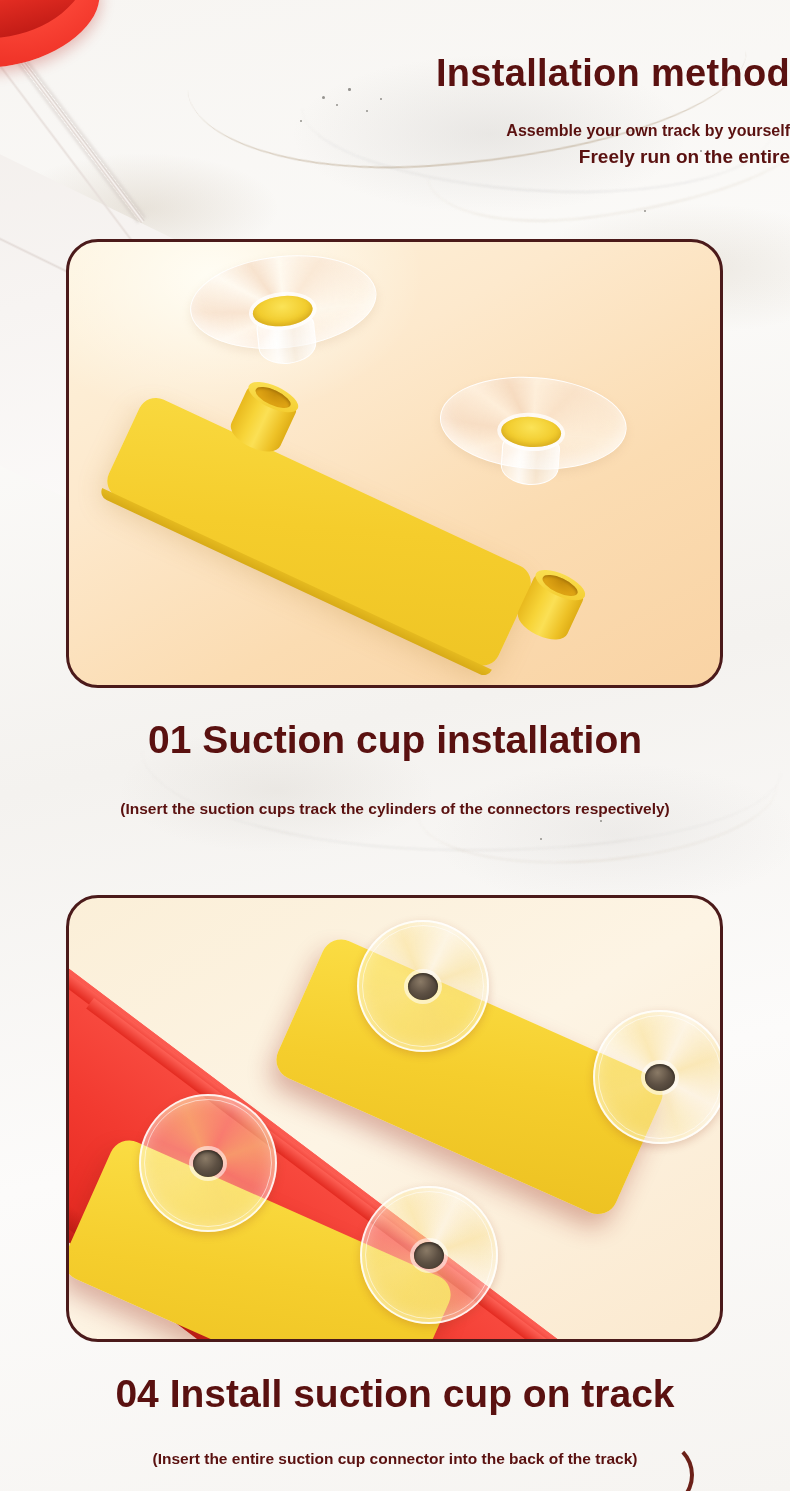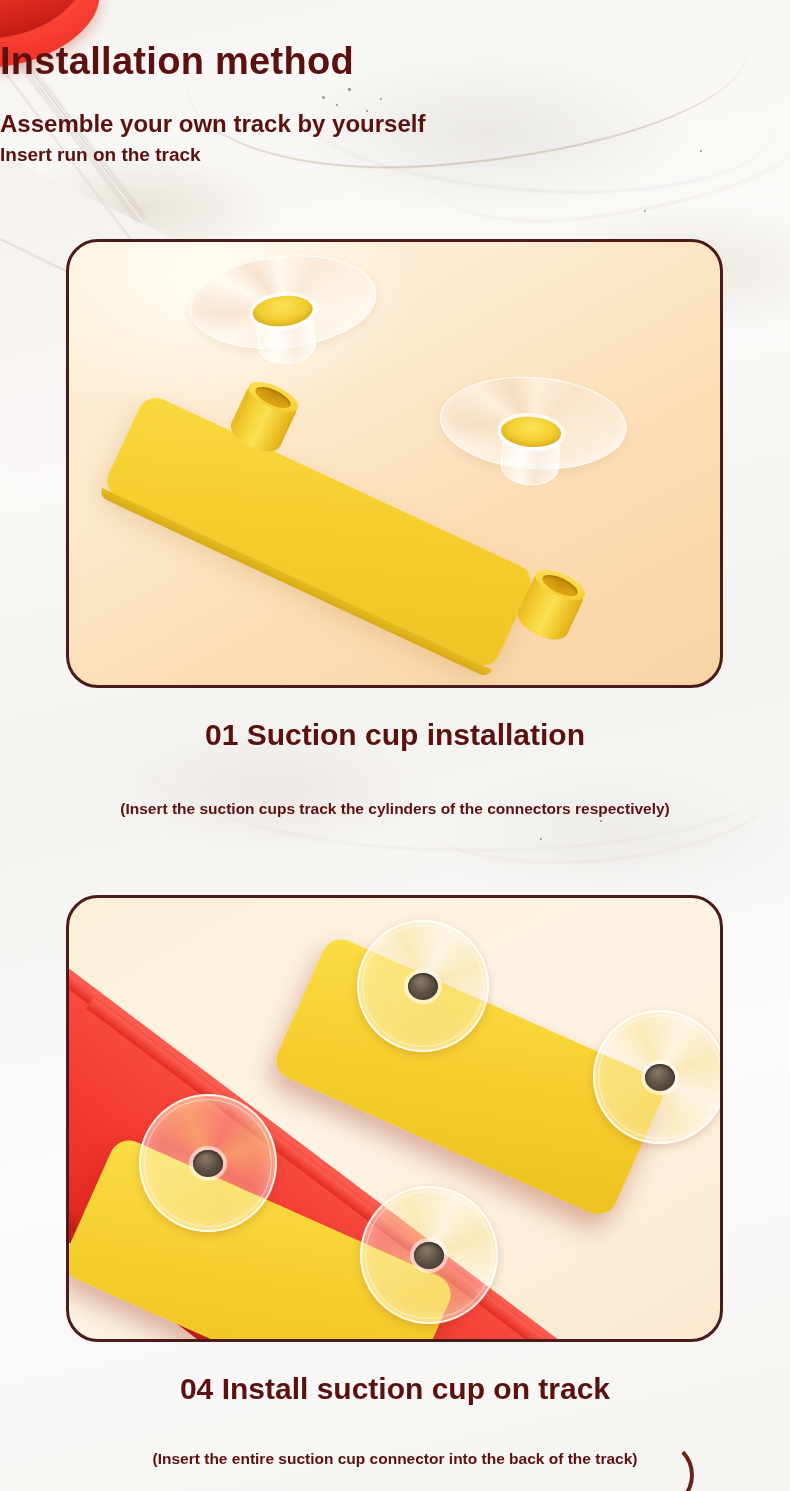--- a/index.html
+++ b/index.html
@@ -127,36 +127,36 @@
     left: -80px; top: -22px;
     width: 176px; height: 58px;
     background: linear-gradient(180deg, rgba(228,40,30,0.0) 0%, #e22c22 38%, #c31c16 100%);
     border-radius: 0 0 48% 52% / 0 0 100% 100%;
     transform: rotate(-14deg);
   }
 
   
   #header {
     position: absolute;
-    left: 0; top: 0; width: 790px;
-    text-align: left;
+    left: 0; top: 12px; width: 790px;
+    text-align: right;
   }
   #title {
     margin: 0;
     padding-top: 40px;
     font-size: 38px;
     font-weight: 700;
     letter-spacing: 0.3px;
     color: #5a1110;
     font-family: "Liberation Sans", sans-serif;
   }
   #subtitle1 {
     margin: 0;
     padding-top: 27px;
-    font-size: 24px;
+    font-size: 16px;
     font-weight: 700;
     color: #5a1110;
   }
   #subtitle2 {
     margin: 0;
     padding-top: 6px;
     font-size: 19px;
     font-weight: 700;
     color: #5a1110;
   }
@@ -335,21 +335,21 @@
     left: 3px; top: 3px; right: 3px; bottom: 3px;
     border-radius: 50%;
     border: 1px solid rgba(255,255,255,0.55);
   }
 
   
   .step-title {
     position: absolute;
     width: 790px;
     text-align: center;
-    font-size: 30px;
+    font-size: 39px;
     font-weight: 700;
     color: #5a1110;
   }
   .step-note {
     position: absolute;
     width: 790px;
     text-align: center;
     font-size: 15.5px;
     font-weight: 700;
     color: #5a1110;
@@ -396,21 +396,21 @@
   <div class="grout grout-diag2"></div>
   <div class="grout grout-horiz"></div>
 
   <div class="red-lid"></div>
   <div class="red-lid-rim"></div>
 </div>
 
 <div id="header">
   <h1 id="title">Installation method</h1>
   <p id="subtitle1">Assemble your own track by yourself</p>
-  <p id="subtitle2">Insert run on the track</p>
+  <p id="subtitle2">Freely run on the entire</p>
 </div>
 
 <div id="panel1" class="panel">
 
   <div class="p1-bar">
     <div class="p1-bar-edge"></div>
   </div>
 
   <div id="p1-cyl1" class="cyl">
     <div class="body"></div>

